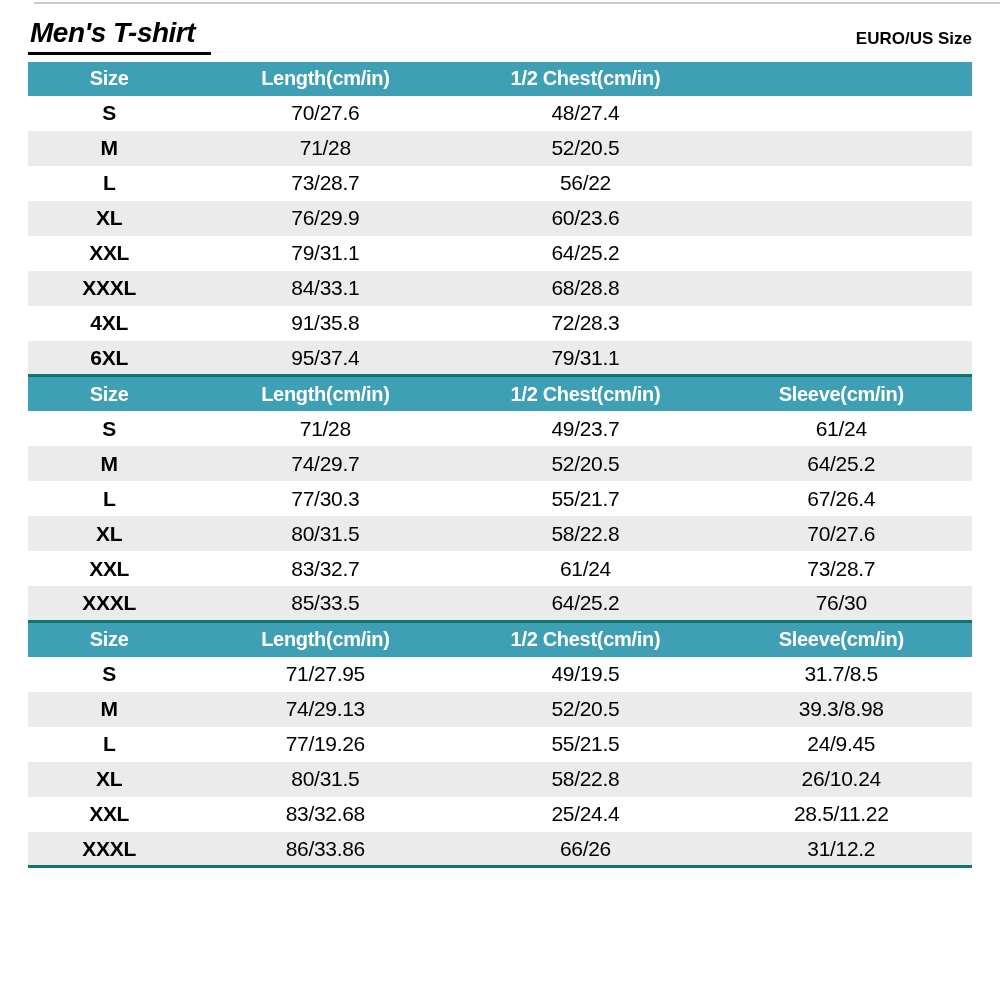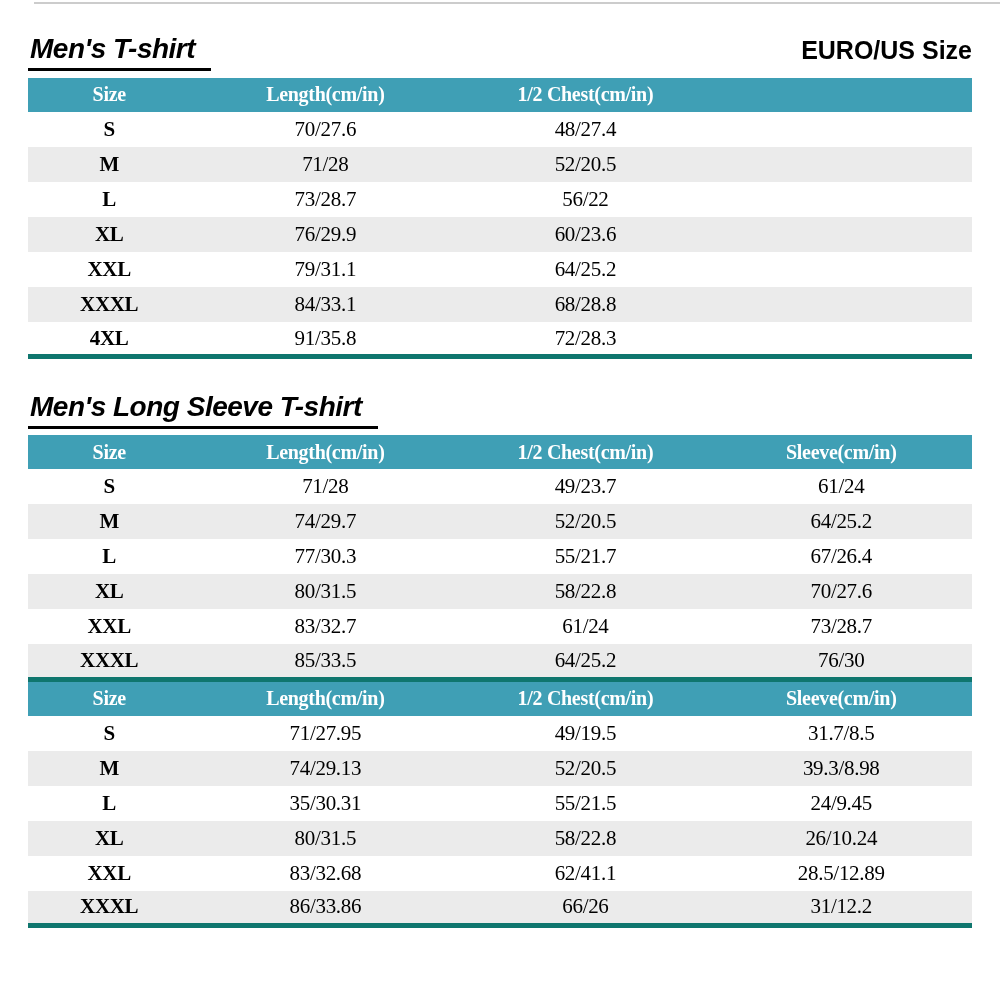--- a/index.html
+++ b/index.html
@@ -15,32 +15,30 @@
     height: 2px; background: #cccccc;
   }
   .title-row {
     display: flex; justify-content: space-between; align-items: flex-end;
     margin: 6px 0 7px 0;
   }
   .chart-title {
     font-size: 28px; font-weight: bold; font-style: italic;
     letter-spacing: -0.5px; line-height: 1.1;
     display: inline-block;
-    margin-top: 16px;
   }
   .chart-title.u {
     border-bottom: 3px solid #000;
     padding: 0 16px 3px 2px;
   }
   .section-title-row { margin: 17px 0 6px 0; }
-  .size-standard { font-size: 25px; font-weight: 600; padding-bottom: 6px; }
+  .size-standard { font-size: 17px; font-weight: 600; padding-bottom: 6px; }
   table {
     width: 100%; border-collapse: collapse; table-layout: fixed;
-    border-bottom: 5px solid #0f766e;
-    font-family: Liberation Serif, serif;
+    border-bottom: 3px solid #0f766e;
   }
   col.c1 { width: 17.2%; }
   col.c2 { width: 28.6%; }
   col.c3 { width: 26.5%; }
   col.c4 { width: 27.7%; }
   thead tr { background: #3F9FB5; height: 34px; }
   th {
     color: #ffffff; font-weight: bold; font-size: 20px;
     text-align: center; letter-spacing: -0.3px;
   }
@@ -111,26 +109,29 @@
           <td>84/33.1</td>
           <td>68/28.8</td>
           <td></td>
         </tr>
         <tr>
           <td>4XL</td>
           <td>91/35.8</td>
           <td>72/28.3</td>
           <td></td>
         </tr>
+        <tr>
+          <td>6XL</td>
+          <td>95/37.4</td>
+          <td>79/31.1</td>
+          <td></td>
+        </tr>
       </tbody>
   </table>
 
-  <div class="section-title-row">
-    <span class="chart-title u">Men's Long Sleeve T-shirt</span>
-  </div>
 
   <table>
     <colgroup>
         <col class="c1">
         <col class="c2">
         <col class="c3">
         <col class="c4">
       </colgroup>
     <thead>
         <tr>
@@ -204,35 +205,35 @@
           <td>31.7/8.5</td>
         </tr>
         <tr>
           <td>M</td>
           <td>74/29.13</td>
           <td>52/20.5</td>
           <td>39.3/8.98</td>
         </tr>
         <tr>
           <td>L</td>
-          <td>35/30.31</td>
+          <td>77/19.26</td>
           <td>55/21.5</td>
           <td>24/9.45</td>
         </tr>
         <tr>
           <td>XL</td>
           <td>80/31.5</td>
           <td>58/22.8</td>
           <td>26/10.24</td>
         </tr>
         <tr>
           <td>XXL</td>
           <td>83/32.68</td>
-          <td>62/41.1</td>
-          <td>28.5/12.89</td>
+          <td>25/24.4</td>
+          <td>28.5/11.22</td>
         </tr>
         <tr>
           <td>XXXL</td>
           <td>86/33.86</td>
           <td>66/26</td>
           <td>31/12.2</td>
         </tr>
       </tbody>
   </table>
 </div>

